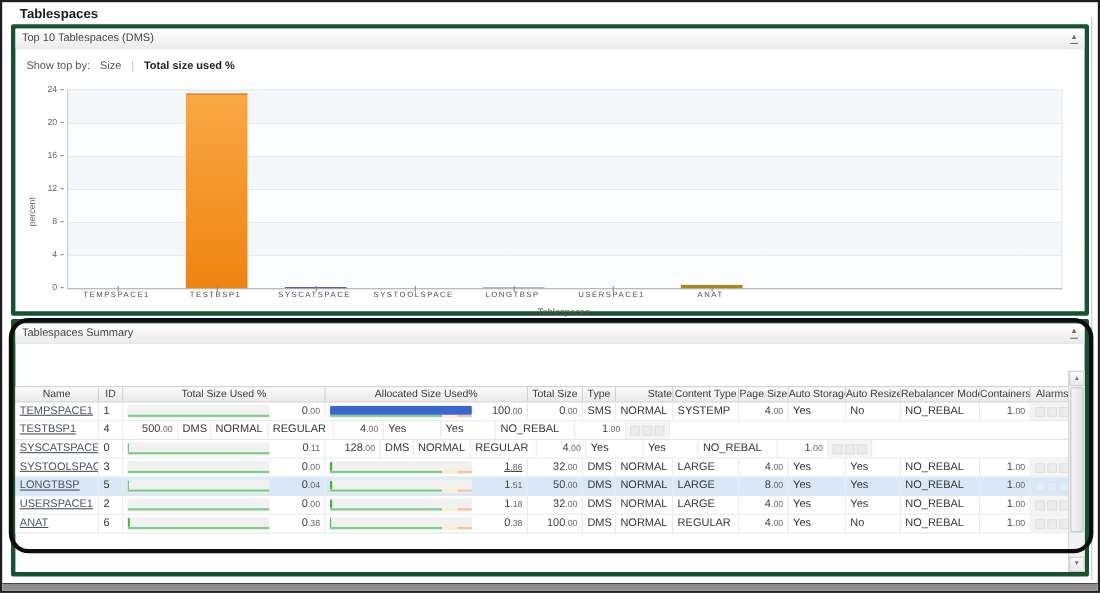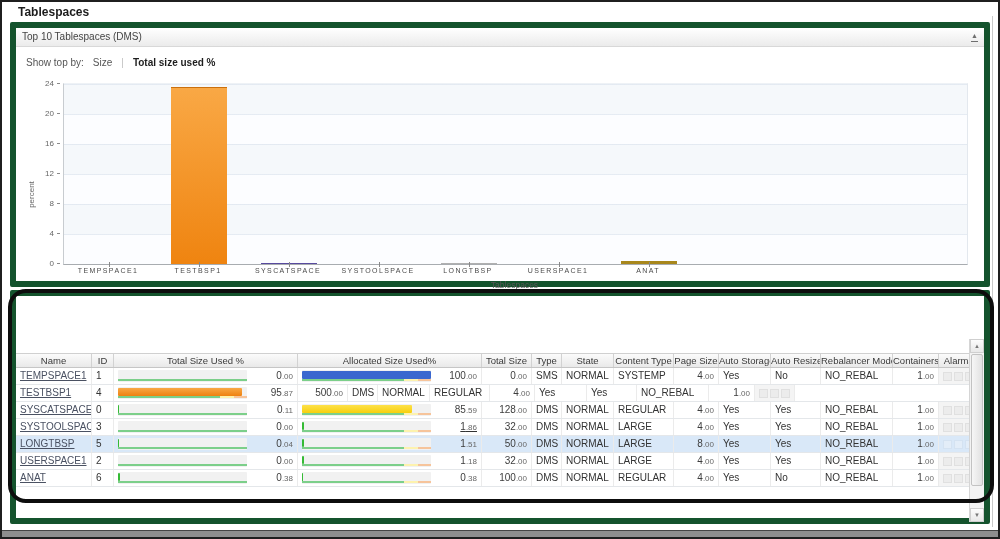--- a/index.html
+++ b/index.html
@@ -4,21 +4,21 @@
 <style>
   html,body{margin:0;padding:0;background:#d8d8d8;}
   .frame{width:1000px;height:539px;position:relative;background:#fff;
          border:2px solid #1f1f1f;box-sizing:border-box;overflow:hidden;
          font-family:"Liberation Sans",sans-serif;}
   .bottom-strip{position:absolute;left:0;right:0;bottom:0;height:6px;background:#8e8e8e;border-top:1px solid #454545;}
   .right-line{position:absolute;top:14px;bottom:10px;right:5px;width:1px;background:#c9c9c9;}
 
   .page-title{position:absolute;left:16px;top:3px;font-size:12px;font-weight:bold;color:#1c1c1c;}
 
-  .panel{position:absolute;left:8px;background:#fff;border:6px solid #14532d;border-radius:2px;box-sizing:border-box;}
+  .panel{position:absolute;left:8px;background:#fff;border:4px solid #14532d;border-radius:2px;box-sizing:border-box;}
   .chart-panel{top:20px;width:980px;height:265px;}
   .summary-panel{top:288px;width:980px;height:234px;}
   .panel-header{height:18px;background:linear-gradient(#ffffff,#ebebeb);border-bottom:1px solid #d8d8d8;
                 font-size:10px;color:#444;line-height:18px;padding:0 6px;position:relative;border-radius:2px 2px 0 0;}
   .collapse-btn{position:absolute;right:6px;top:3px;font-size:7px;color:#6e6e6e;cursor:pointer;line-height:10px;}
   .collapse-btn::after{content:"";display:block;height:1px;background:#6e6e6e;margin-top:0px;}
 
   
   .show-row{height:20px;font-size:10px;color:#555;padding:5px 10px 0;display:flex;align-items:center;gap:9px;}
   .show-row .opt{cursor:pointer;}
@@ -140,29 +140,33 @@
         <div class="cat" style="left: 132px;">TESTBSP1</div>
         <div class="cat" style="left: 222px;">SYSCATSPACE</div>
         <div class="cat" style="left: 312px;">SYSTOOLSPACE</div>
         <div class="cat" style="left: 402px;">LONGTBSP</div>
         <div class="cat" style="left: 492px;">USERSPACE1</div>
         <div class="cat" style="left: 582px;">ANAT</div>
       </div>
   </div>
 
   <div class="panel summary-panel">
+    <div class="panel-header">
+      <span>Tablespaces Summary</span>
+      <span class="collapse-btn">▲</span>
+    </div>
     <div class="tbl">
       <div class="thr">
           <div class="th" style="width: 76px; line-height: 14px;">Name</div>
           <div class="th" style="width: 22px; line-height: 14px;">ID</div>
           <div class="th" style="width: 184px; line-height: 14px;">Total Size Used %</div>
           <div class="th" style="width: 184px; line-height: 14px;">Allocated Size Used%</div>
           <div class="th" style="width: 50px; line-height: 14px;">Total Size</div>
           <div class="th" style="width: 30px; line-height: 14px;">Type</div>
-          <div class="th" style="width: 52px; line-height: 14px;">State</div>
+          <div class="th" style="width: 52px; line-height: 14px; text-align: right;">State</div>
           <div class="th" style="width: 60px; line-height: 14px;">Content Type</div>
           <div class="th" style="width: 45px; line-height: 14px;">Page Size</div>
           <div class="th" style="width: 52px; line-height: 14px;">Auto Storage</div>
           <div class="th" style="width: 50px; line-height: 14px;">Auto Resize</div>
           <div class="th" style="width: 72px; line-height: 14px;">Rebalancer Mode</div>
           <div class="th" style="width: 46px; line-height: 14px;">Containers</div>
           <div class="th" style="width: 40px; line-height: 14px;">Alarms</div>
         </div>
       <div id="tbody">
           <div class="tr">
@@ -194,29 +198,20 @@
             <div class="td num" style="width: 46px;"><span class="int">1</span><span class="frac">.00</span></div>
             <div class="td alarmcell" style="width: 40px;">
               <div class="alarm-sq"></div>
               <div class="alarm-sq"></div>
               <div class="alarm-sq"></div>
             </div>
           </div>
           <div class="tr">
             <div class="td name" style="width: 76px;"><a>TESTBSP1</a></div>
             <div class="td " style="width: 22px;">4</div>
-            <div class="td barcell" style="width: 184px;">
-              <div class="track">
-                <div class="seg" style="left: 0%; width: 79%; background: rgb(124, 207, 138);"></div>
-                <div class="seg" style="left: 79%; width: 11%; background: rgb(253, 242, 174);"></div>
-                <div class="seg" style="left: 90%; width: 10%; background: rgb(246, 196, 155);"></div>
-                <div class="fill" style="width: 95.87%; background: linear-gradient(rgb(249, 168, 69), rgb(238, 129, 17));"></div>
-              </div>
-              <div class="barval"><span class="int">95</span><span class="frac">.87</span></div>
-            </div>
             <div class="td num" style="width: 50px;"><span class="int">500</span><span class="frac">.00</span></div>
             <div class="td " style="width: 30px;">DMS</div>
             <div class="td " style="width: 52px;">NORMAL</div>
             <div class="td " style="width: 60px;">REGULAR</div>
             <div class="td num" style="width: 45px;"><span class="int">4</span><span class="frac">.00</span></div>
             <div class="td " style="width: 52px;">Yes</div>
             <div class="td " style="width: 50px;">Yes</div>
             <div class="td " style="width: 72px;">NO_REBAL</div>
             <div class="td num" style="width: 46px;"><span class="int">1</span><span class="frac">.00</span></div>
             <div class="td alarmcell" style="width: 40px;">
@@ -227,29 +222,20 @@
           </div>
           <div class="tr">
             <div class="td name" style="width: 76px;"><a>SYSCATSPACE</a></div>
             <div class="td " style="width: 22px;">0</div>
             <div class="td barcell" style="width: 184px;">
               <div class="track">
                 <div class="seg" style="left: 0%; width: 100%; background: rgb(124, 207, 138);"></div>
                 <div class="fill" style="width: 0.470085%; background: rgb(53, 186, 53);"></div>
               </div>
               <div class="barval"><span class="int">0</span><span class="frac">.11</span></div>
-            </div>
-            <div class="td barcell" style="width: 184px;">
-              <div class="track">
-                <div class="seg" style="left: 0%; width: 79%; background: rgb(124, 207, 138);"></div>
-                <div class="seg" style="left: 79%; width: 11%; background: rgb(253, 242, 174);"></div>
-                <div class="seg" style="left: 90%; width: 10%; background: rgb(246, 196, 155);"></div>
-                <div class="fill" style="width: 85.59%; background: linear-gradient(rgb(253, 225, 74), rgb(247, 207, 13));"></div>
-              </div>
-              <div class="barval"><span class="int">85</span><span class="frac">.59</span></div>
             </div>
             <div class="td num" style="width: 50px;"><span class="int">128</span><span class="frac">.00</span></div>
             <div class="td " style="width: 30px;">DMS</div>
             <div class="td " style="width: 52px;">NORMAL</div>
             <div class="td " style="width: 60px;">REGULAR</div>
             <div class="td num" style="width: 45px;"><span class="int">4</span><span class="frac">.00</span></div>
             <div class="td " style="width: 52px;">Yes</div>
             <div class="td " style="width: 50px;">Yes</div>
             <div class="td " style="width: 72px;">NO_REBAL</div>
             <div class="td num" style="width: 46px;"><span class="int">1</span><span class="frac">.00</span></div>

